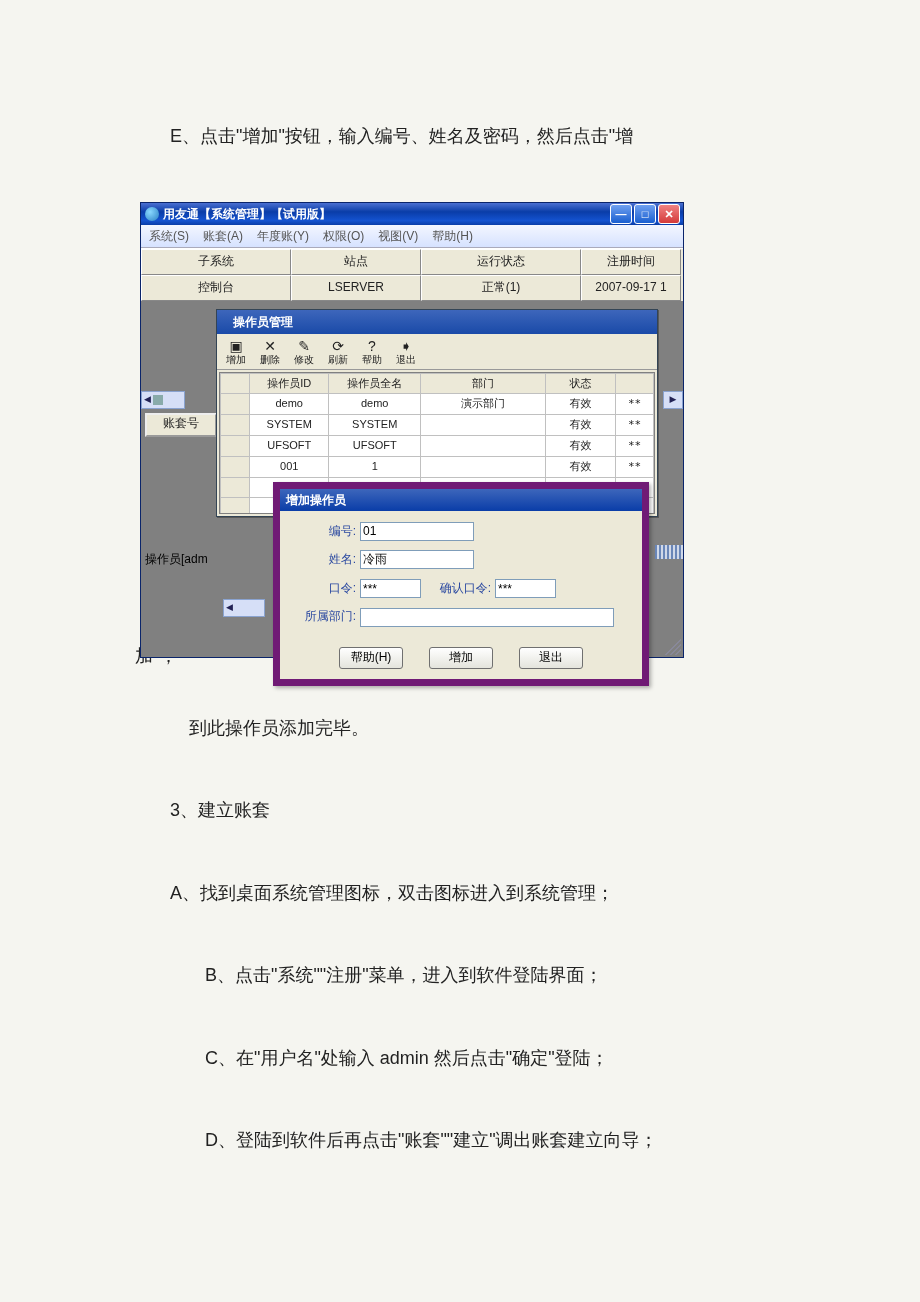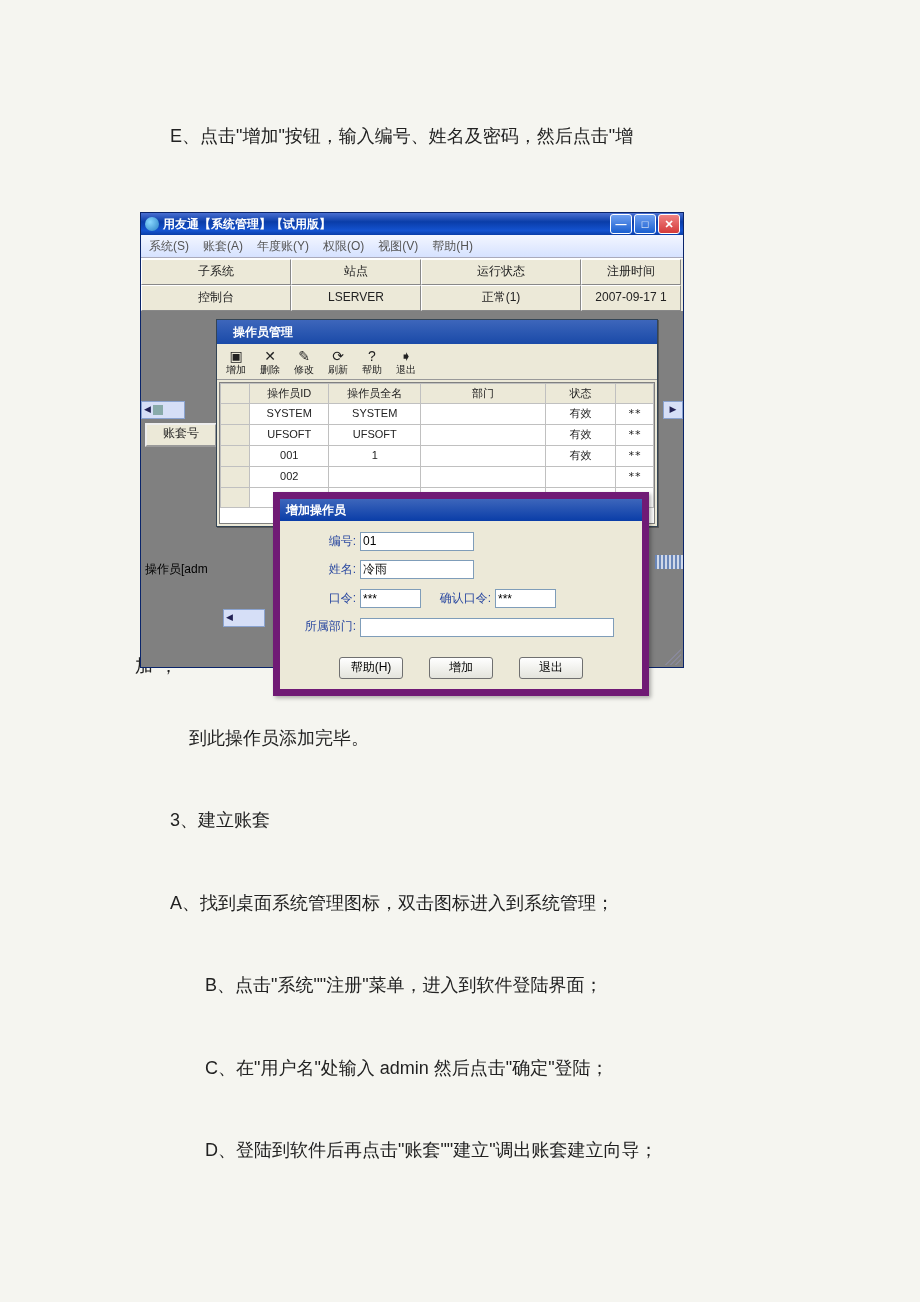--- a/index.html
+++ b/index.html
@@ -21,21 +21,20 @@
   .para-indent {
     margin-left: 35px;
   }
 
   
   .app-window {
     display: inline-block;
     vertical-align: bottom;
     width: 542px;
     margin-left: 5px;
-    margin-top: 10px;
     border: 1px solid #0a246a;
     background: #ece9d8;
     font-size: 12px;
     font-family: "SimSun", sans-serif;
     position: relative;
   }
   .titlebar {
     height: 22px;
     background: linear-gradient(to bottom, #4a6fd1, #0a3da8 40%, #1453d0 80%, #0a3da8);
     color: #fff;
@@ -401,20 +400,28 @@
                 <th style="width:68px;">操作员ID</th>
                 <th style="width:80px;">操作员全名</th>
                 <th style="width:110px;">部门</th>
                 <th style="width:60px;">状态</th>
                 <th style="width:30px;"></th>
               </tr>
               </tbody>
                 <tbody id="op-rows">
                   <tr>
                     <td class="rowhdr"></td>
+                    <td>demo</td>
+                    <td>demo</td>
+                    <td>演示部门</td>
+                    <td>有效</td>
+                    <td class="asterisk">**</td>
+                  </tr>
+                  <tr>
+                    <td class="rowhdr"></td>
                     <td>SYSTEM</td>
                     <td>SYSTEM</td>
                     <td></td>
                     <td>有效</td>
                     <td class="asterisk">**</td>
                   </tr>
                   <tr>
                     <td class="rowhdr"></td>
                     <td>UFSOFT</td>
                     <td>UFSOFT</td>

